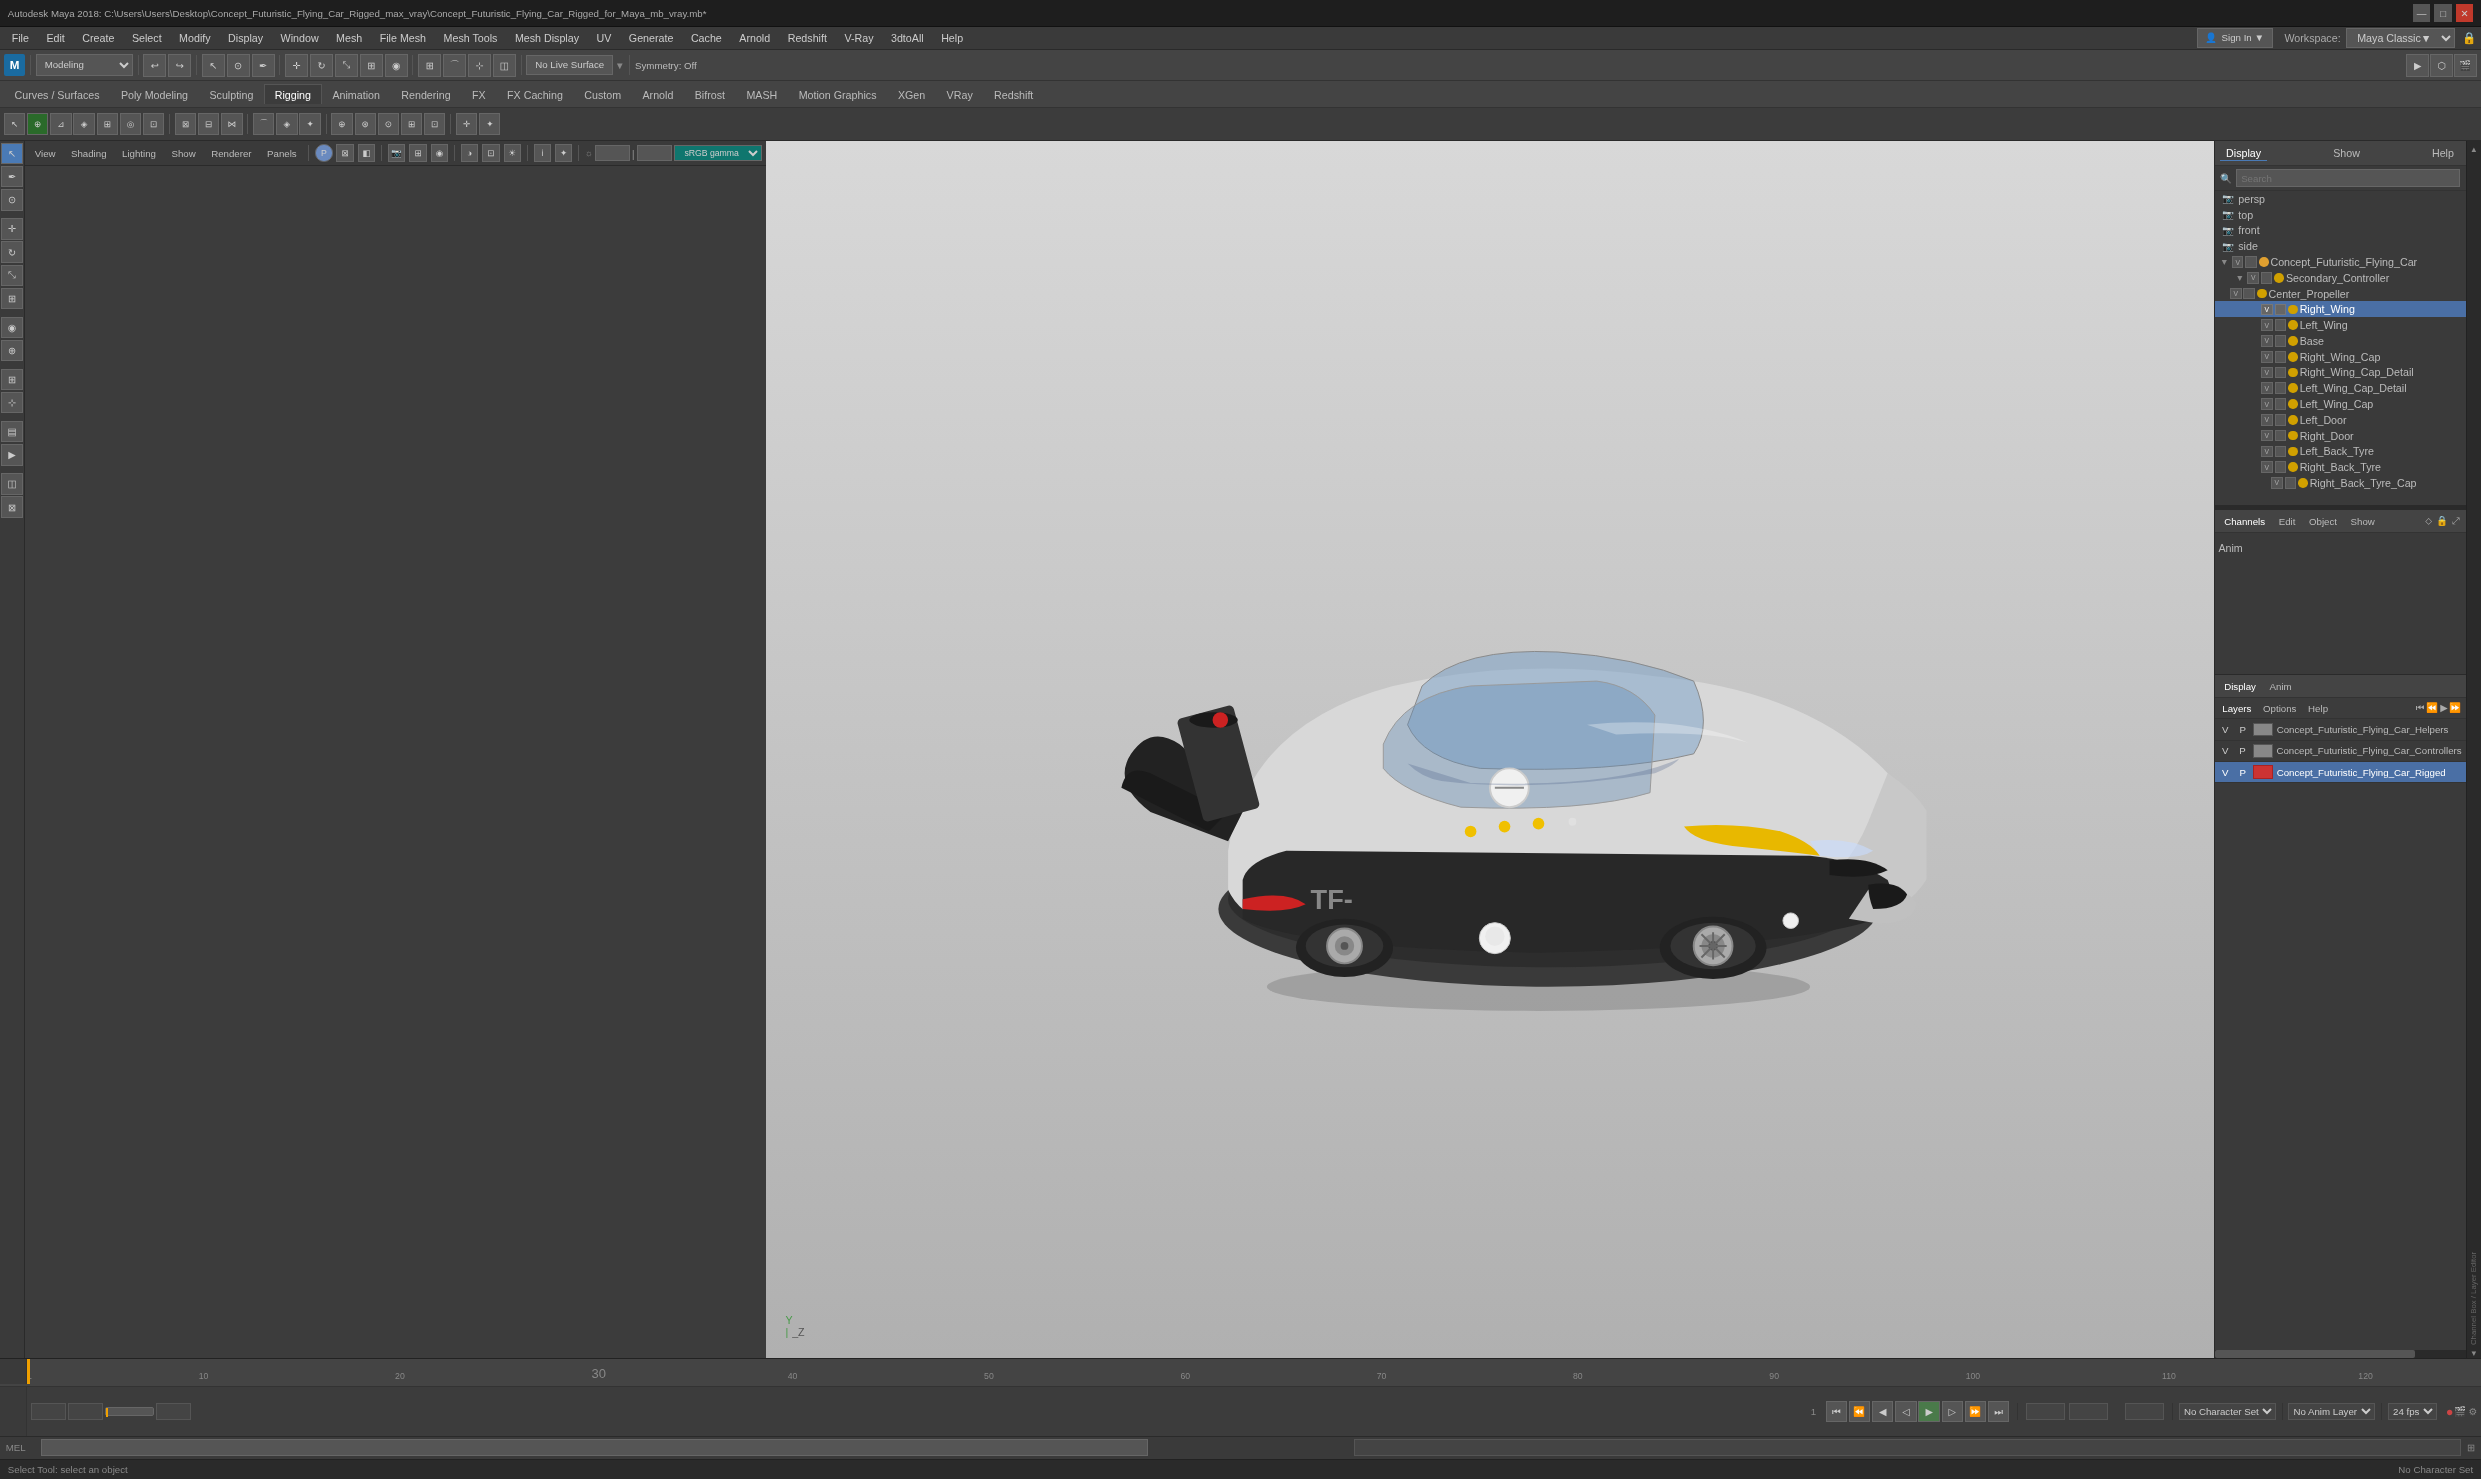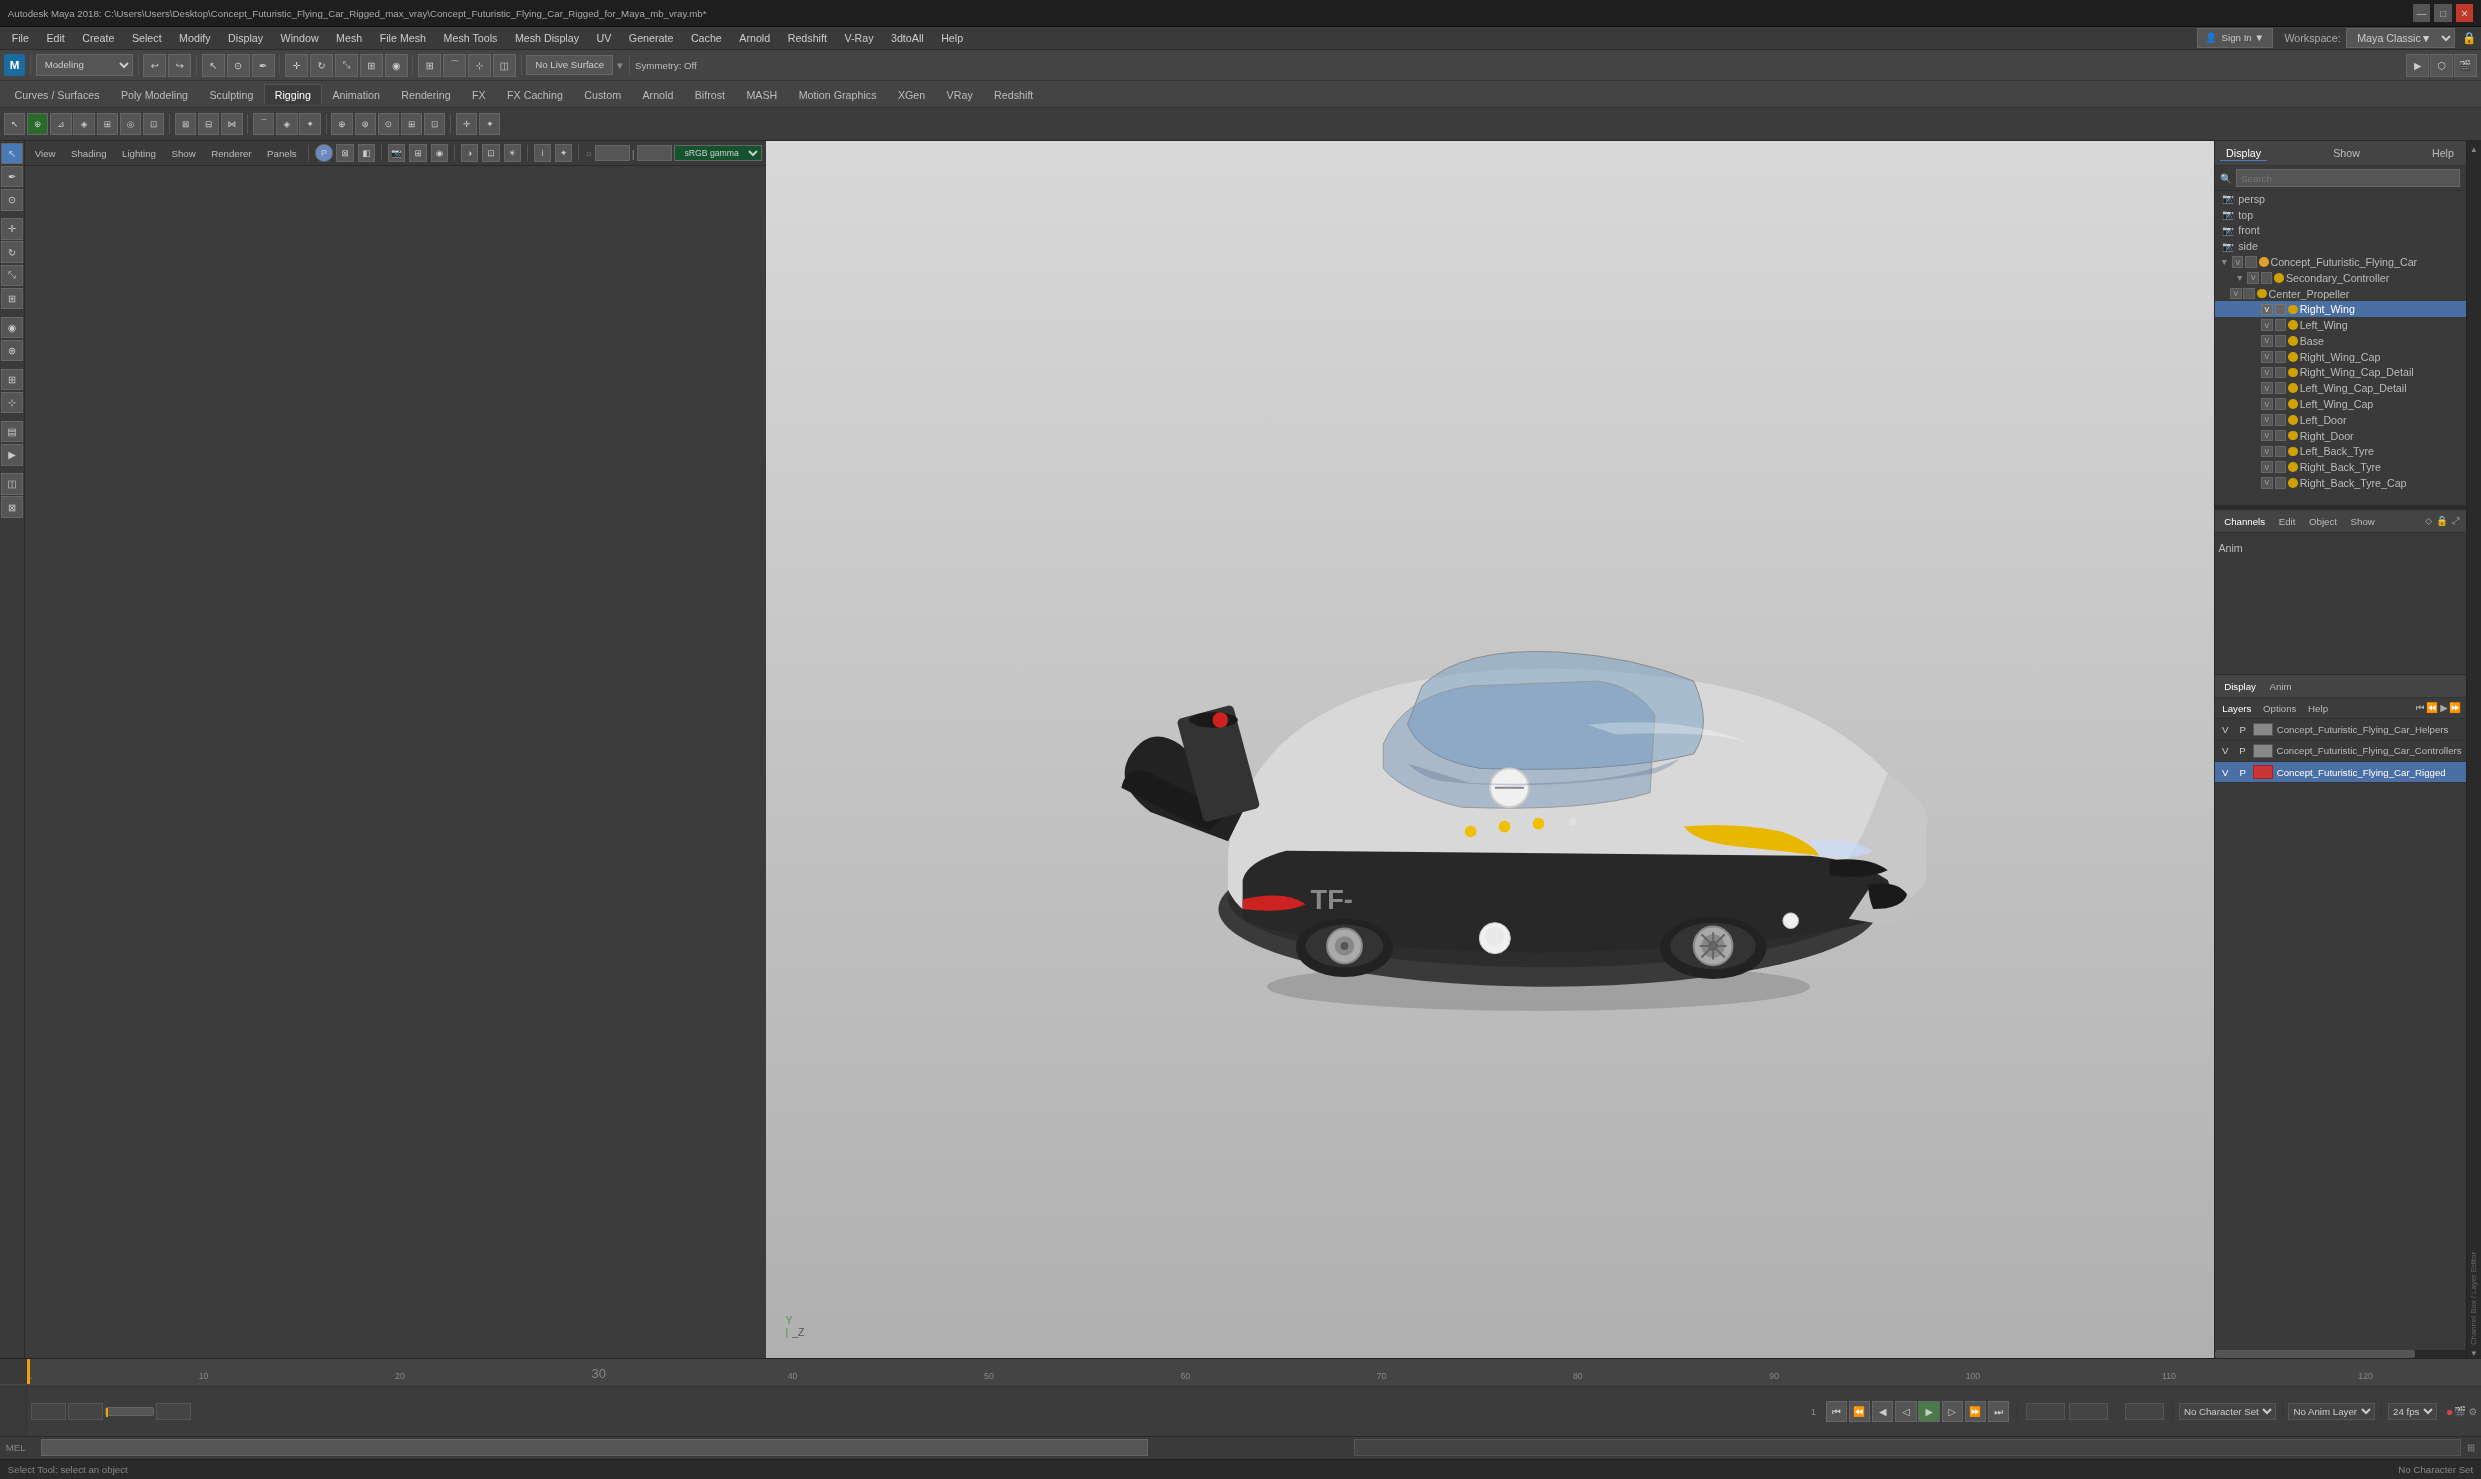--- a/index.html
+++ b/index.html
@@ -166,21 +166,21 @@
       width: 17.5px; height: 17.5px;
       background: #555;
       border: 1px solid #666;
       cursor: pointer;
       display: flex; align-items: center; justify-content: center;
       color: #ccc;
       font-size: 8.7px;
     }
     .vp-sep { width: 1px; height: 15.5px; background: #555; margin: 0 1.9px; }
     .gamma-display {
-      background: #14532d;
+      background: #0f766e;
       border: 1px solid #666;
       color: #ccc;
       font-size: 9.7px;
       padding: 1px 5.8px;
       height: 19.4px;
     }
 
     
     #axes-indicator {
       position: absolute;
@@ -970,21 +970,21 @@
           </div>
 
           <div class="tree-item" style="padding-left:35px;">
             <span style="width:9.7px;"></span>
             <span style="width:11.6px;height:11.6px;background:#555;border:1px solid #666;display:inline-flex;align-items:center;justify-content:center;font-size:6.8px;color:#aaa;">V</span>
             <span style="width:11.6px;height:11.6px;background:#555;border:1px solid #666;display:inline-flex;align-items:center;justify-content:center;font-size:6.8px;color:#aaa;"></span>
             <span style="width:9.7px;height:9.7px;background:#d0a000;border-radius:50%;display:inline-block;"></span>
             <span class="tree-label">Right_Back_Tyre</span>
           </div>
 
-          <div class="tree-item" style="padding-left:35px;">
+          <div class="tree-item" style="padding-left:45px;">
             <span style="width:9.7px;"></span>
             <span style="width:11.6px;height:11.6px;background:#555;border:1px solid #666;display:inline-flex;align-items:center;justify-content:center;font-size:6.8px;color:#aaa;">V</span>
             <span style="width:11.6px;height:11.6px;background:#555;border:1px solid #666;display:inline-flex;align-items:center;justify-content:center;font-size:6.8px;color:#aaa;"></span>
             <span style="width:9.7px;height:9.7px;background:#d0a000;border-radius:50%;display:inline-block;"></span>
             <span class="tree-label">Right_Back_Tyre_Cap</span>
           </div>
         </div>
 
         <div style="height:3.9px; background:#2a2a2a;"></div>
       </div>

